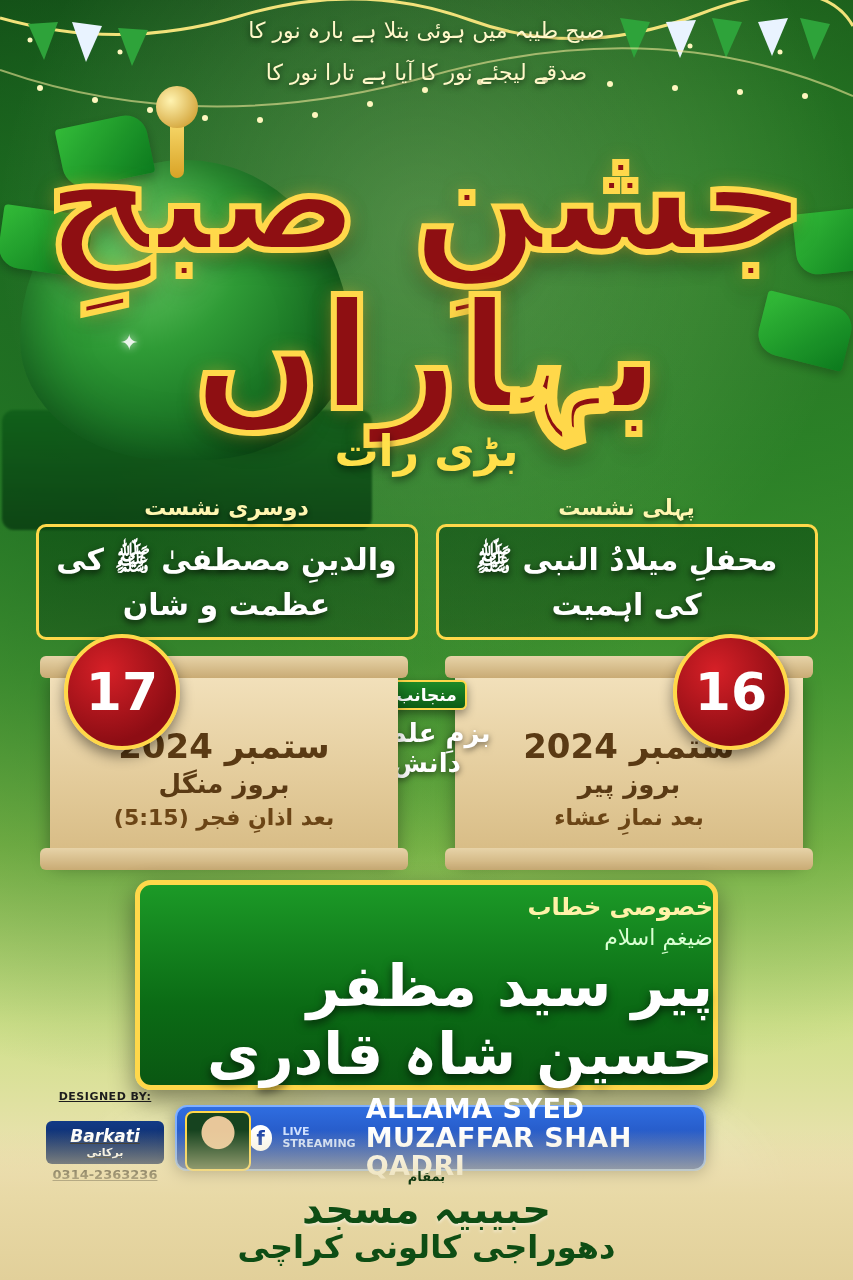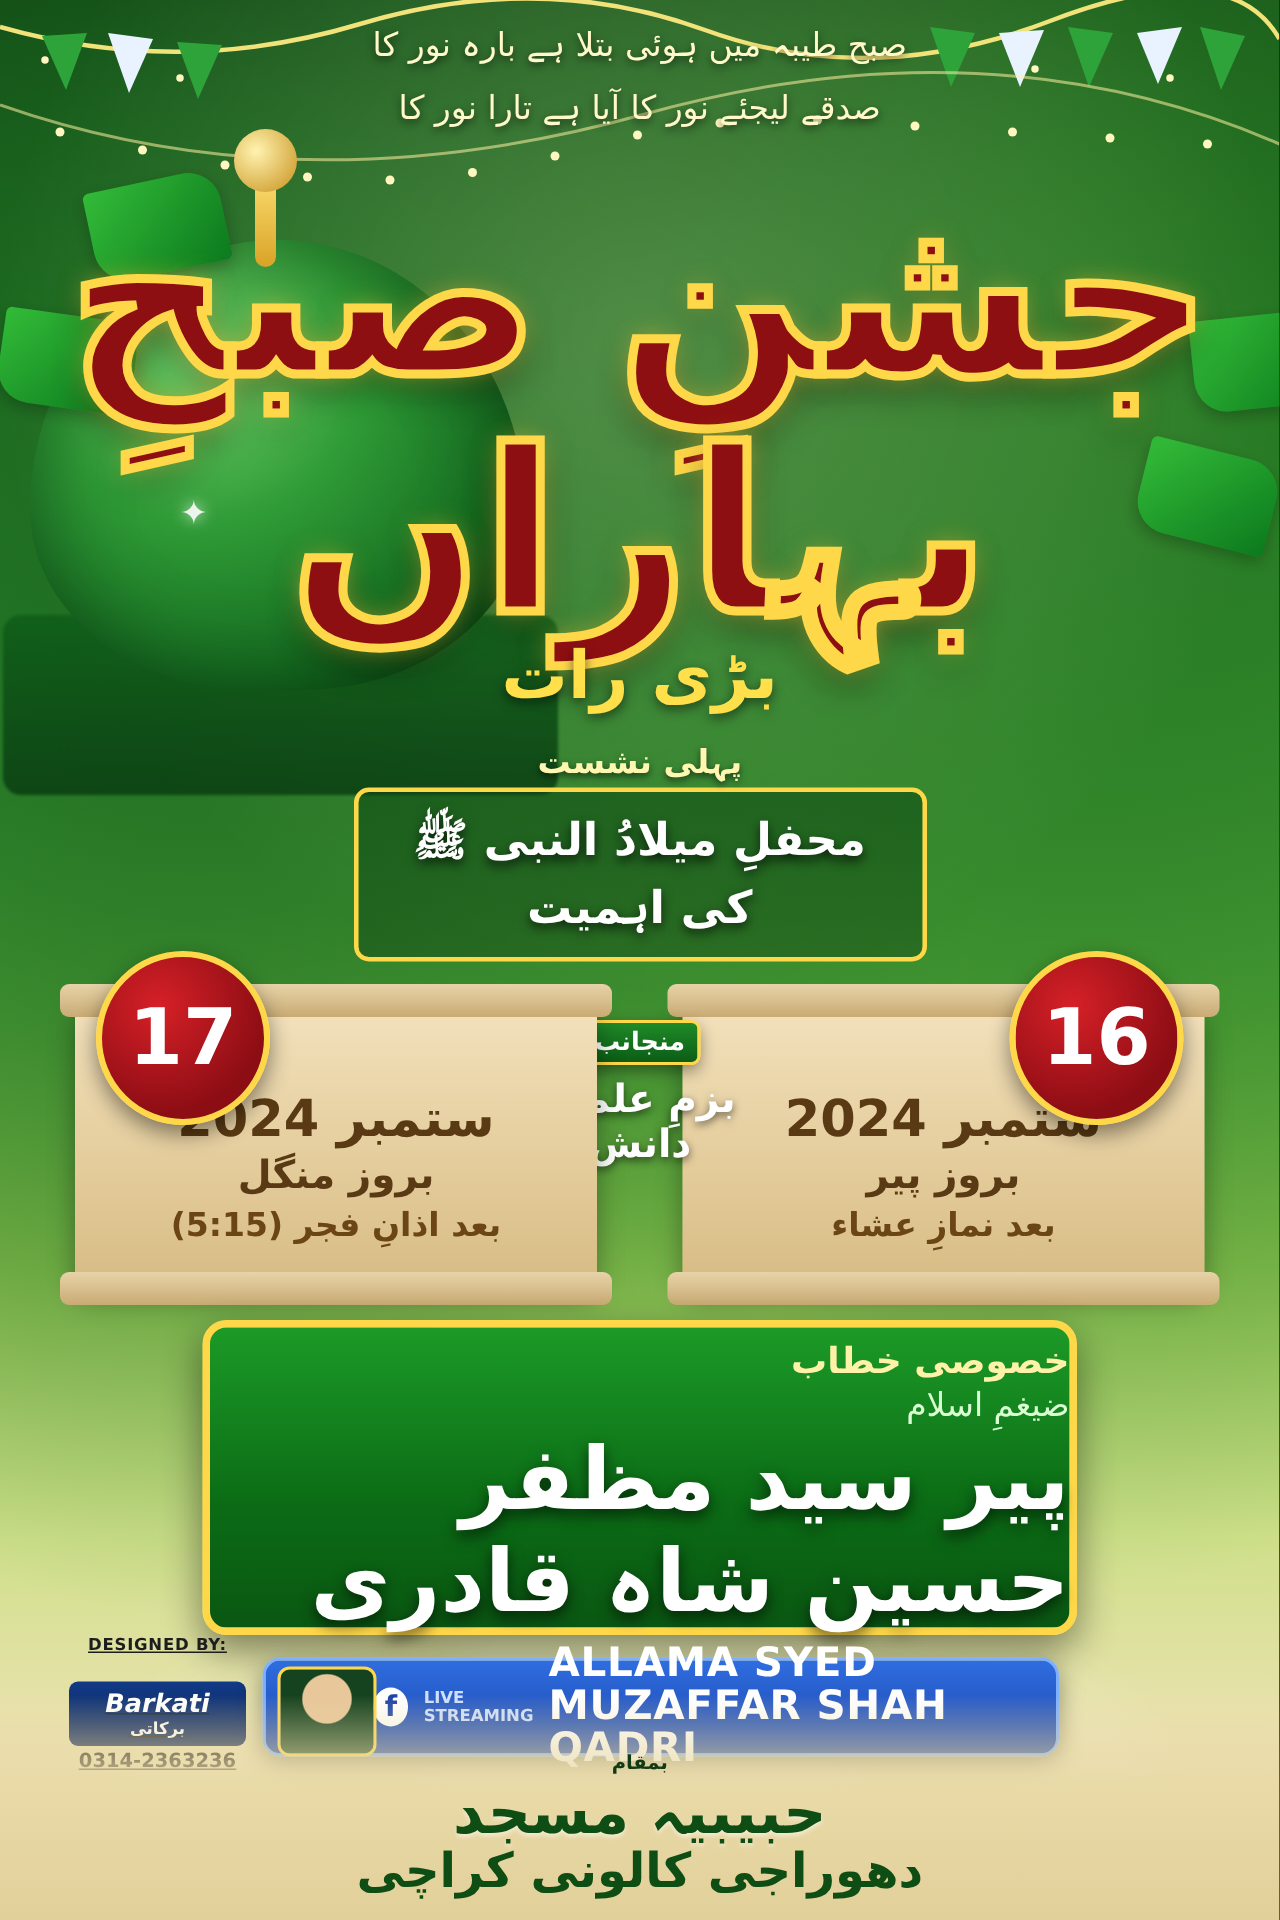--- a/index.html
+++ b/index.html
@@ -273,20 +273,24 @@
   </div>
 
   <div class="title-main">جشنِ صبحِ بہاراں</div>
   <div class="title-sub">بڑی رات</div>
 
   <div class="sessions">
     <div class="session">
       <div class="s-label">پہلی نشست</div>
       <div class="s-title">محفلِ میلادُ النبی ﷺ کی اہمیت</div>
     </div>
+    <div class="session">
+      <div class="s-label">دوسری نشست</div>
+      <div class="s-title">والدینِ مصطفیٰ ﷺ کی عظمت و شان</div>
+    </div>
   </div>
 
   <div class="dates">
     <div class="scroll right">
       <div class="badge">16</div>
       <div class="d-month">ستمبر 2024</div>
       <div class="d-day">بروز پیر</div>
       <div class="d-time">بعد نمازِ عشاء</div>
     </div>
 

